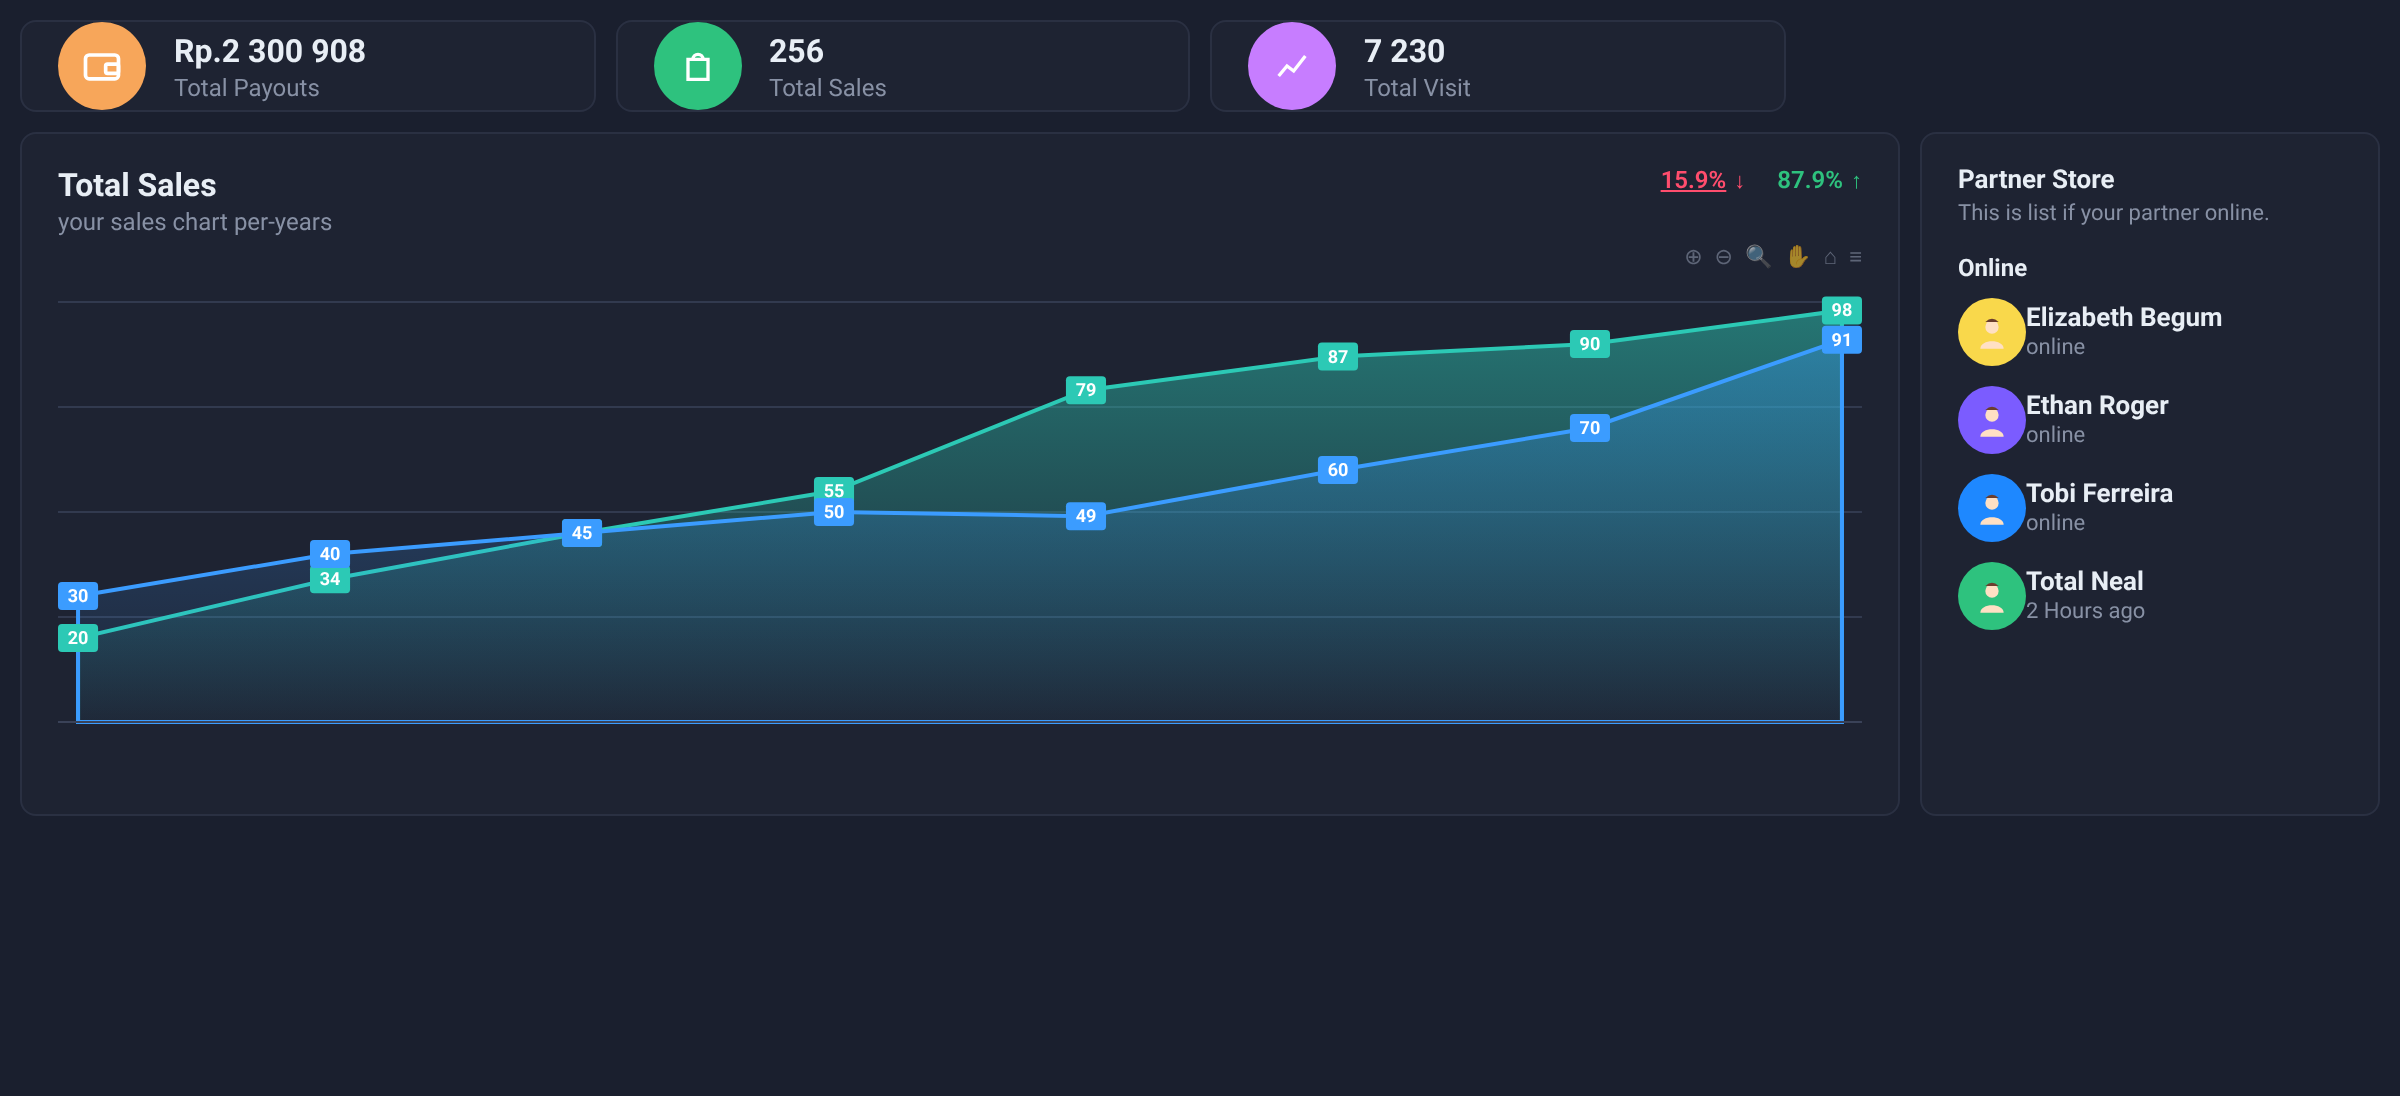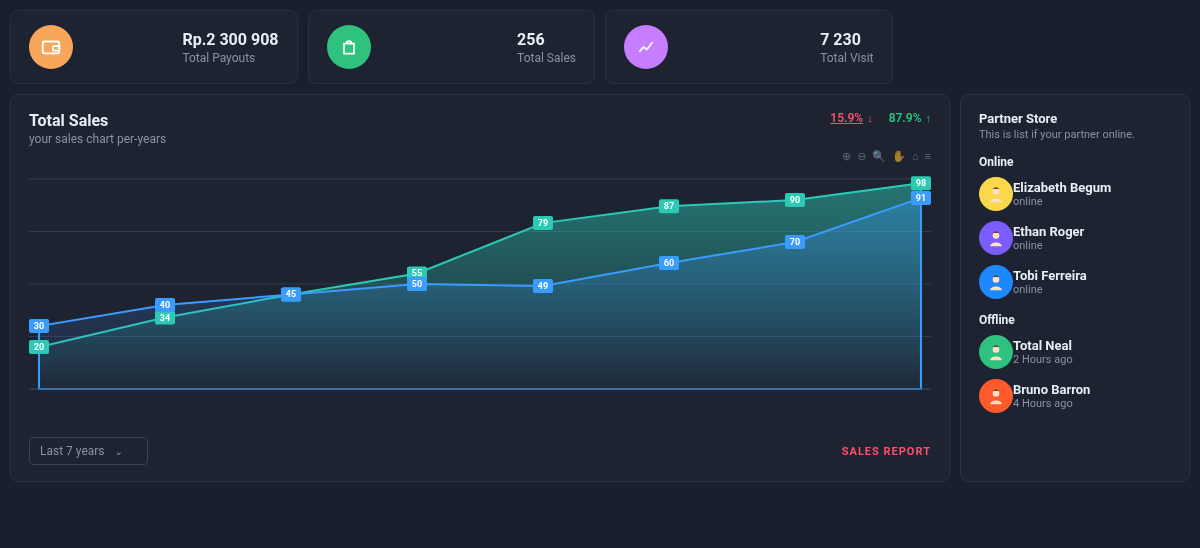--- a/index.html
+++ b/index.html
@@ -9,21 +9,21 @@
     --text: #e8eef5;
     --text-dim: #8891a5;
     --red: #ff4d6d;
     --green: #2ec27e;
     --blue: #3b9cff;
     --teal: #2cc9b5;
   }
   * { box-sizing: border-box; margin: 0; padding: 0; font-family: -apple-system, "Segoe UI", Roboto, sans-serif; }
   body { background: var(--bg); color: var(--text); width: 1200px; height: 548px; overflow: hidden; padding: 10px; }
   .grid { display: grid; grid-template-columns: 1fr 1fr 1fr 1fr; gap: 10px; }
-  .card { background: var(--panel); border: 1px solid var(--panel-border); border-radius: 8px; padding: 14px 18px; display: flex; align-items: center; gap: 14px; justify-content: space-between; }
+  .card { background: var(--panel); border: 1px solid var(--panel-border); border-radius: 8px; padding: 0 18px; display: flex; align-items: center; gap: 14px; }
   .icon-circ { width: 44px; height: 44px; border-radius: 50%; display: flex; align-items: center; justify-content: center; flex-shrink: 0; }
   .card .num { font-weight: 700; font-size: 16px; }
   .card .lbl { font-size: 12px; color: var(--text-dim); margin-top: 2px; }
 
   .row2 { display: grid; grid-template-columns: 1fr 230px; gap: 10px; margin-top: 10px; }
   .panel { background: var(--panel); border: 1px solid var(--panel-border); border-radius: 8px; padding: 16px 18px; }
 
   .chart-head { display: flex; justify-content: space-between; align-items: flex-start; }
   .chart-head h3 { font-size: 16px; font-weight: 700; }
   .chart-head .sub { font-size: 12px; color: var(--text-dim); margin-top: 2px; }
@@ -177,27 +177,20 @@
           <text class="x-tick" x="10" y="234"> </text>
           <text class="x-tick" x="135.71428571428572" y="234"> </text>
           <text class="x-tick" x="261.42857142857144" y="234"> </text>
           <text class="x-tick" x="387.1428571428571" y="234"> </text>
           <text class="x-tick" x="512.8571428571429" y="234"> </text>
           <text class="x-tick" x="638.5714285714286" y="234"> </text>
           <text class="x-tick" x="764.2857142857142" y="234"> </text>
           <text class="x-tick" x="890" y="234"> </text>
         </svg>
     </div>
-    <div class="foot">
-      <div class="select">
-        <span>Last 7 years</span>
-        <span style="font-size:10px;">⌄</span>
-      </div>
-      <a class="report-link">SALES REPORT</a>
-    </div>
   </div>
 
   <div class="panel ps">
     <h3>Partner Store</h3>
     <div class="sub">This is list if your partner online.</div>
     <div class="sec">Online</div>
     <div id="online-list">
         <div class="partner">
           <div class="avatar" style="background:#f9d84b">
             <svg viewBox="0 0 24 24">
@@ -231,43 +224,29 @@
               <path d="M5 22 c0-6 14-6 14 0 Z" fill="#ffe0c4"></path>
               <path d="M8 6 q4 -4 8 0" fill="#6b3e2e"></path>
             </svg>
           </div>
           <div>
             <div class="nm">Tobi Ferreira</div>
             <div class="st">online</div>
           </div>
         </div>
       </div>
-    <div class="sec">Offline</div>
     <div id="offline-list">
         <div class="partner">
           <div class="avatar" style="background:#2ec27e">
             <svg viewBox="0 0 24 24">
               <circle cx="12" cy="9" r="4" fill="#ffe0c4"></circle>
               <path d="M5 22 c0-6 14-6 14 0 Z" fill="#ffe0c4"></path>
               <path d="M8 6 q4 -4 8 0" fill="#6b3e2e"></path>
             </svg>
           </div>
           <div>
             <div class="nm">Total Neal</div>
             <div class="st">2 Hours ago</div>
           </div>
         </div>
-        <div class="partner">
-          <div class="avatar" style="background:#ff5a2b">
-            <svg viewBox="0 0 24 24">
-              <circle cx="12" cy="9" r="4" fill="#ffe0c4"></circle>
-              <path d="M5 22 c0-6 14-6 14 0 Z" fill="#ffe0c4"></path>
-              <path d="M8 6 q4 -4 8 0" fill="#6b3e2e"></path>
-            </svg>
-          </div>
-          <div>
-            <div class="nm">Bruno Barron</div>
-            <div class="st">4 Hours ago</div>
-          </div>
-        </div>
       </div>
   </div>
 </div>
 
 </body></html>

